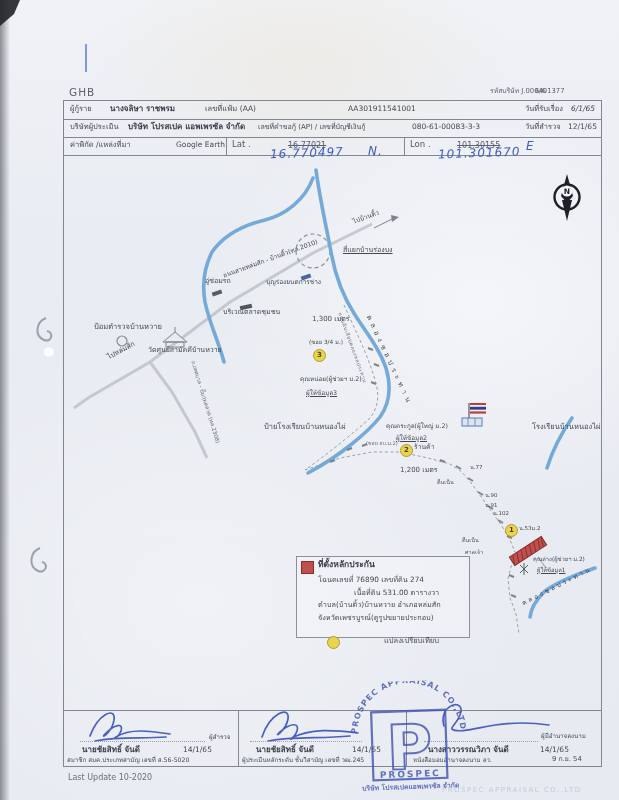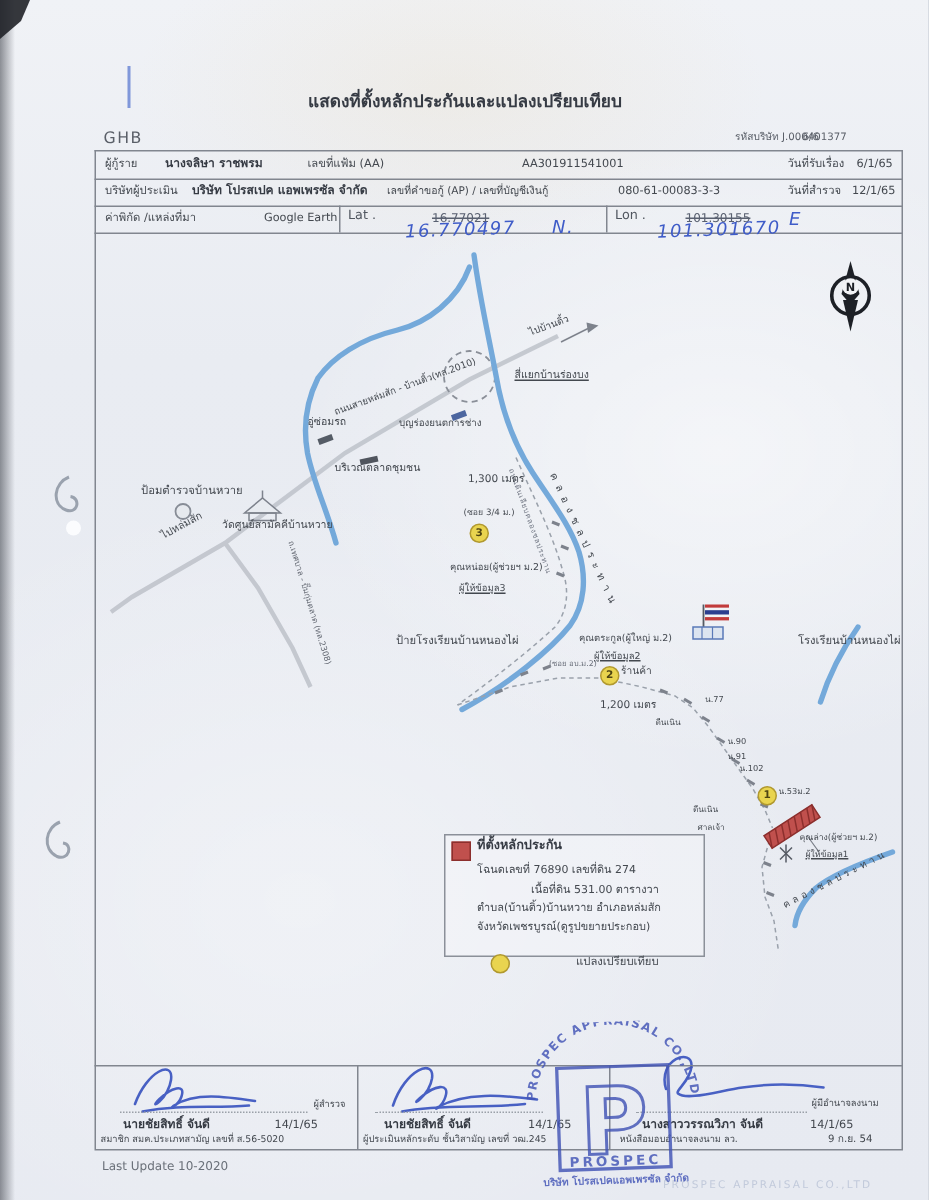--- a/index.html
+++ b/index.html
@@ -27,40 +27,39 @@
   #stamp{position:absolute;left:350px;top:681px;width:120px;height:112px;opacity:.82;transform:rotate(-2deg);}
   .wm{color:#c2cadb;letter-spacing:1.5px;}
 </style>
 </head>
 <body>
 
 <div id="paper">
 
   <div class="edge"></div>
 
-  <div class="t b" style="left:130px;top:61px;width:360px;text-align:center;font-size:11.5px;white-space:normal;">แสดงที่ตั้งหลักประกันและแปลงเปรียบเทียบ</div>
   <div class="t" style="left:69px;top:86px;font-size:10.5px;color:#5a5f68;letter-spacing:1px;">GHB</div>
   <div class="t" style="left:490px;top:88px;font-size:6.8px;color:#5a5f68;">รหัสบริษัท J.000401377</div>
   <div class="t" style="left:535px;top:88px;font-size:6.8px;color:#5a5f68;">6/6</div>
 
   <div class="vline" style="left:63px;top:100px;height:666px;"></div>
   <div class="vline" style="left:601px;top:100px;height:666px;"></div>
   <div class="hline" style="left:63px;top:100px;width:539px;"></div>
   <div class="hline" style="left:63px;top:119px;width:539px;"></div>
   <div class="hline" style="left:63px;top:137px;width:539px;"></div>
   <div class="hline" style="left:63px;top:155px;width:539px;"></div>
   <div class="vline" style="left:226px;top:137px;height:18px;"></div>
   <div class="vline" style="left:404px;top:137px;height:18px;"></div>
 
   <div class="t" style="left:70px;top:105px;font-size:7.5px;">ผู้กู้ราย</div>
   <div class="t b" style="left:110px;top:104px;font-size:8px;">นางจลิษา ราชพรม</div>
   <div class="t" style="left:205px;top:105px;font-size:7.5px;">เลขที่แฟ้ม (AA)</div>
   <div class="t" style="left:348px;top:105px;font-size:7.5px;">AA301911541001</div>
   <div class="t" style="left:525px;top:105px;font-size:7.5px;">วันที่รับเรื่อง</div>
-  <div class="t" style="left:571px;top:105px;font-size:7.5px;">6/1/65</div>
+  <div class="t" style="left:571px;top:105px;font-size:7.5px;font-style:italic;">6/1/65</div>
 
   <div class="t" style="left:70px;top:123px;font-size:7.5px;">บริษัทผู้ประเมิน</div>
   <div class="t b" style="left:128px;top:122px;font-size:8px;">บริษัท โปรสเปค แอพเพรซัล จำกัด</div>
   <div class="t" style="left:258px;top:123px;font-size:7px;">เลขที่คำขอกู้ (AP) / เลขที่บัญชีเงินกู้</div>
   <div class="t" style="left:412px;top:123px;font-size:7.5px;">080-61-00083-3-3</div>
   <div class="t" style="left:525px;top:123px;font-size:7.5px;">วันที่สำรวจ</div>
   <div class="t" style="left:568px;top:123px;font-size:7.5px;">12/1/65</div>
 
   <div class="t" style="left:70px;top:141px;font-size:7.5px;">ค่าพิกัด /แหล่งที่มา</div>
   <div class="t" style="left:176px;top:141px;font-size:7.5px;">Google Earth</div>

